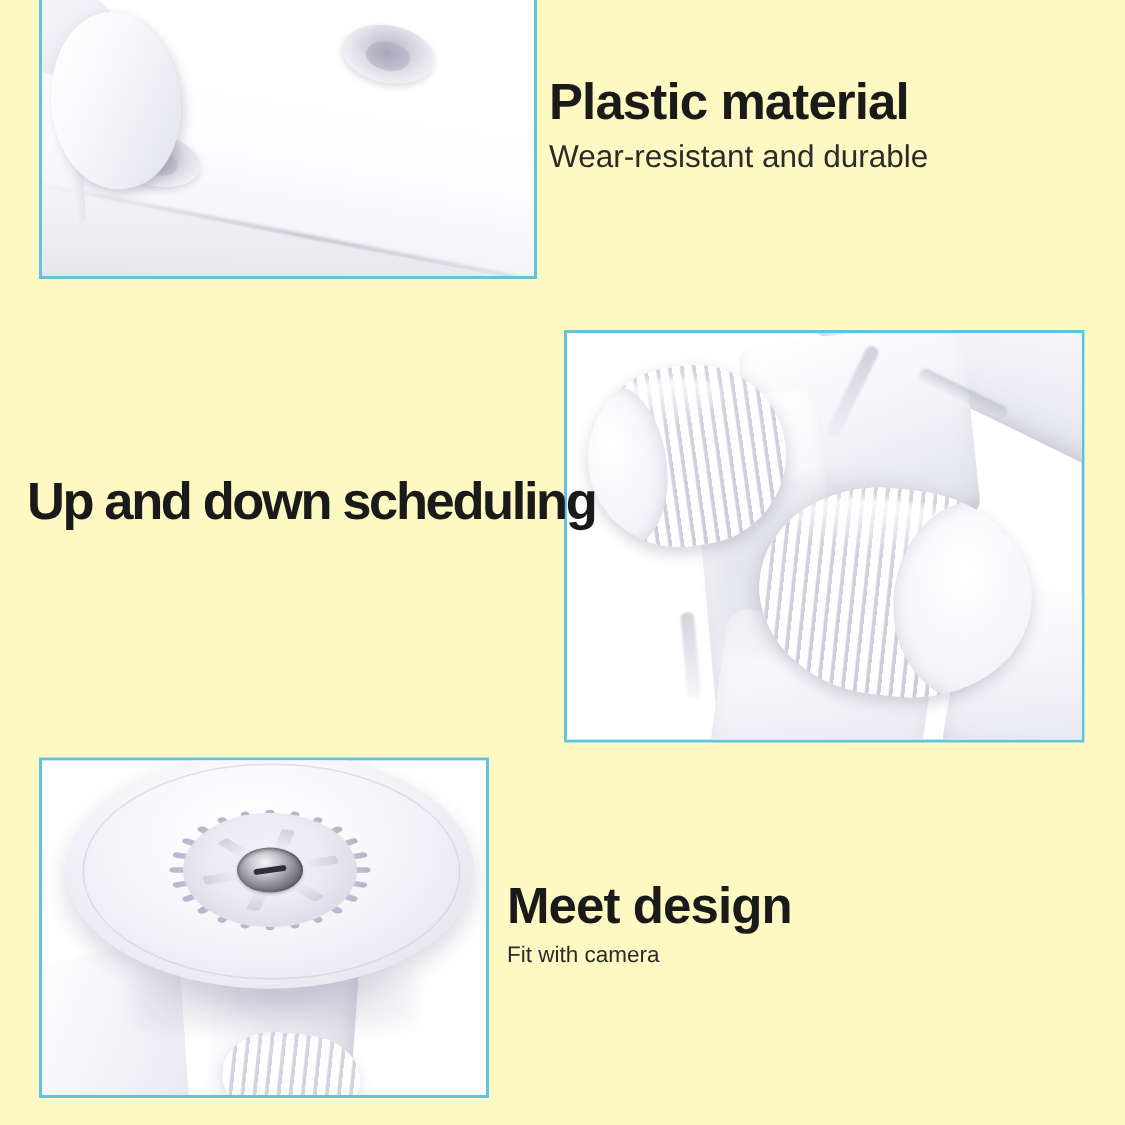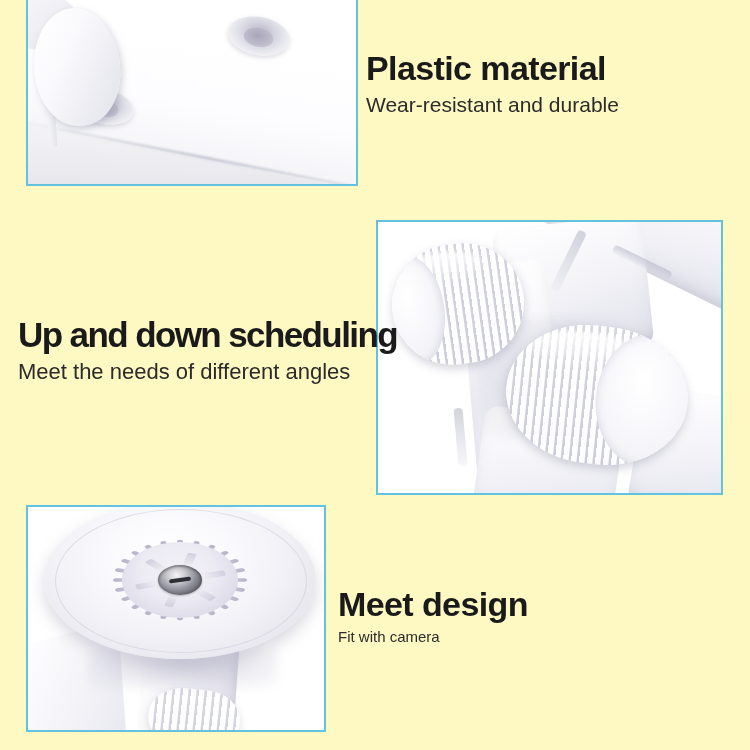--- a/index.html
+++ b/index.html
@@ -434,21 +434,20 @@
       <div class="knob" id="knob-right">
         <div class="ribs"></div>
         <div class="knob-highlight"></div>
         <div class="knob-face"></div>
       </div>
     </div>
   </div>
 
   <div class="text-block" id="text-scheduling">
     <p class="heading">Up and down scheduling</p>
-    <p class="subheading">Meet the needs of different angles</p>
   </div>
 
   <div class="panel" id="panel-mount">
     <div class="panel-inner">
       <div class="photo-bg"></div>
       <div class="leg-left"></div>
       <div class="neck"></div>
       <div class="leg-knob">
         <div class="ribs"></div>
       </div>

